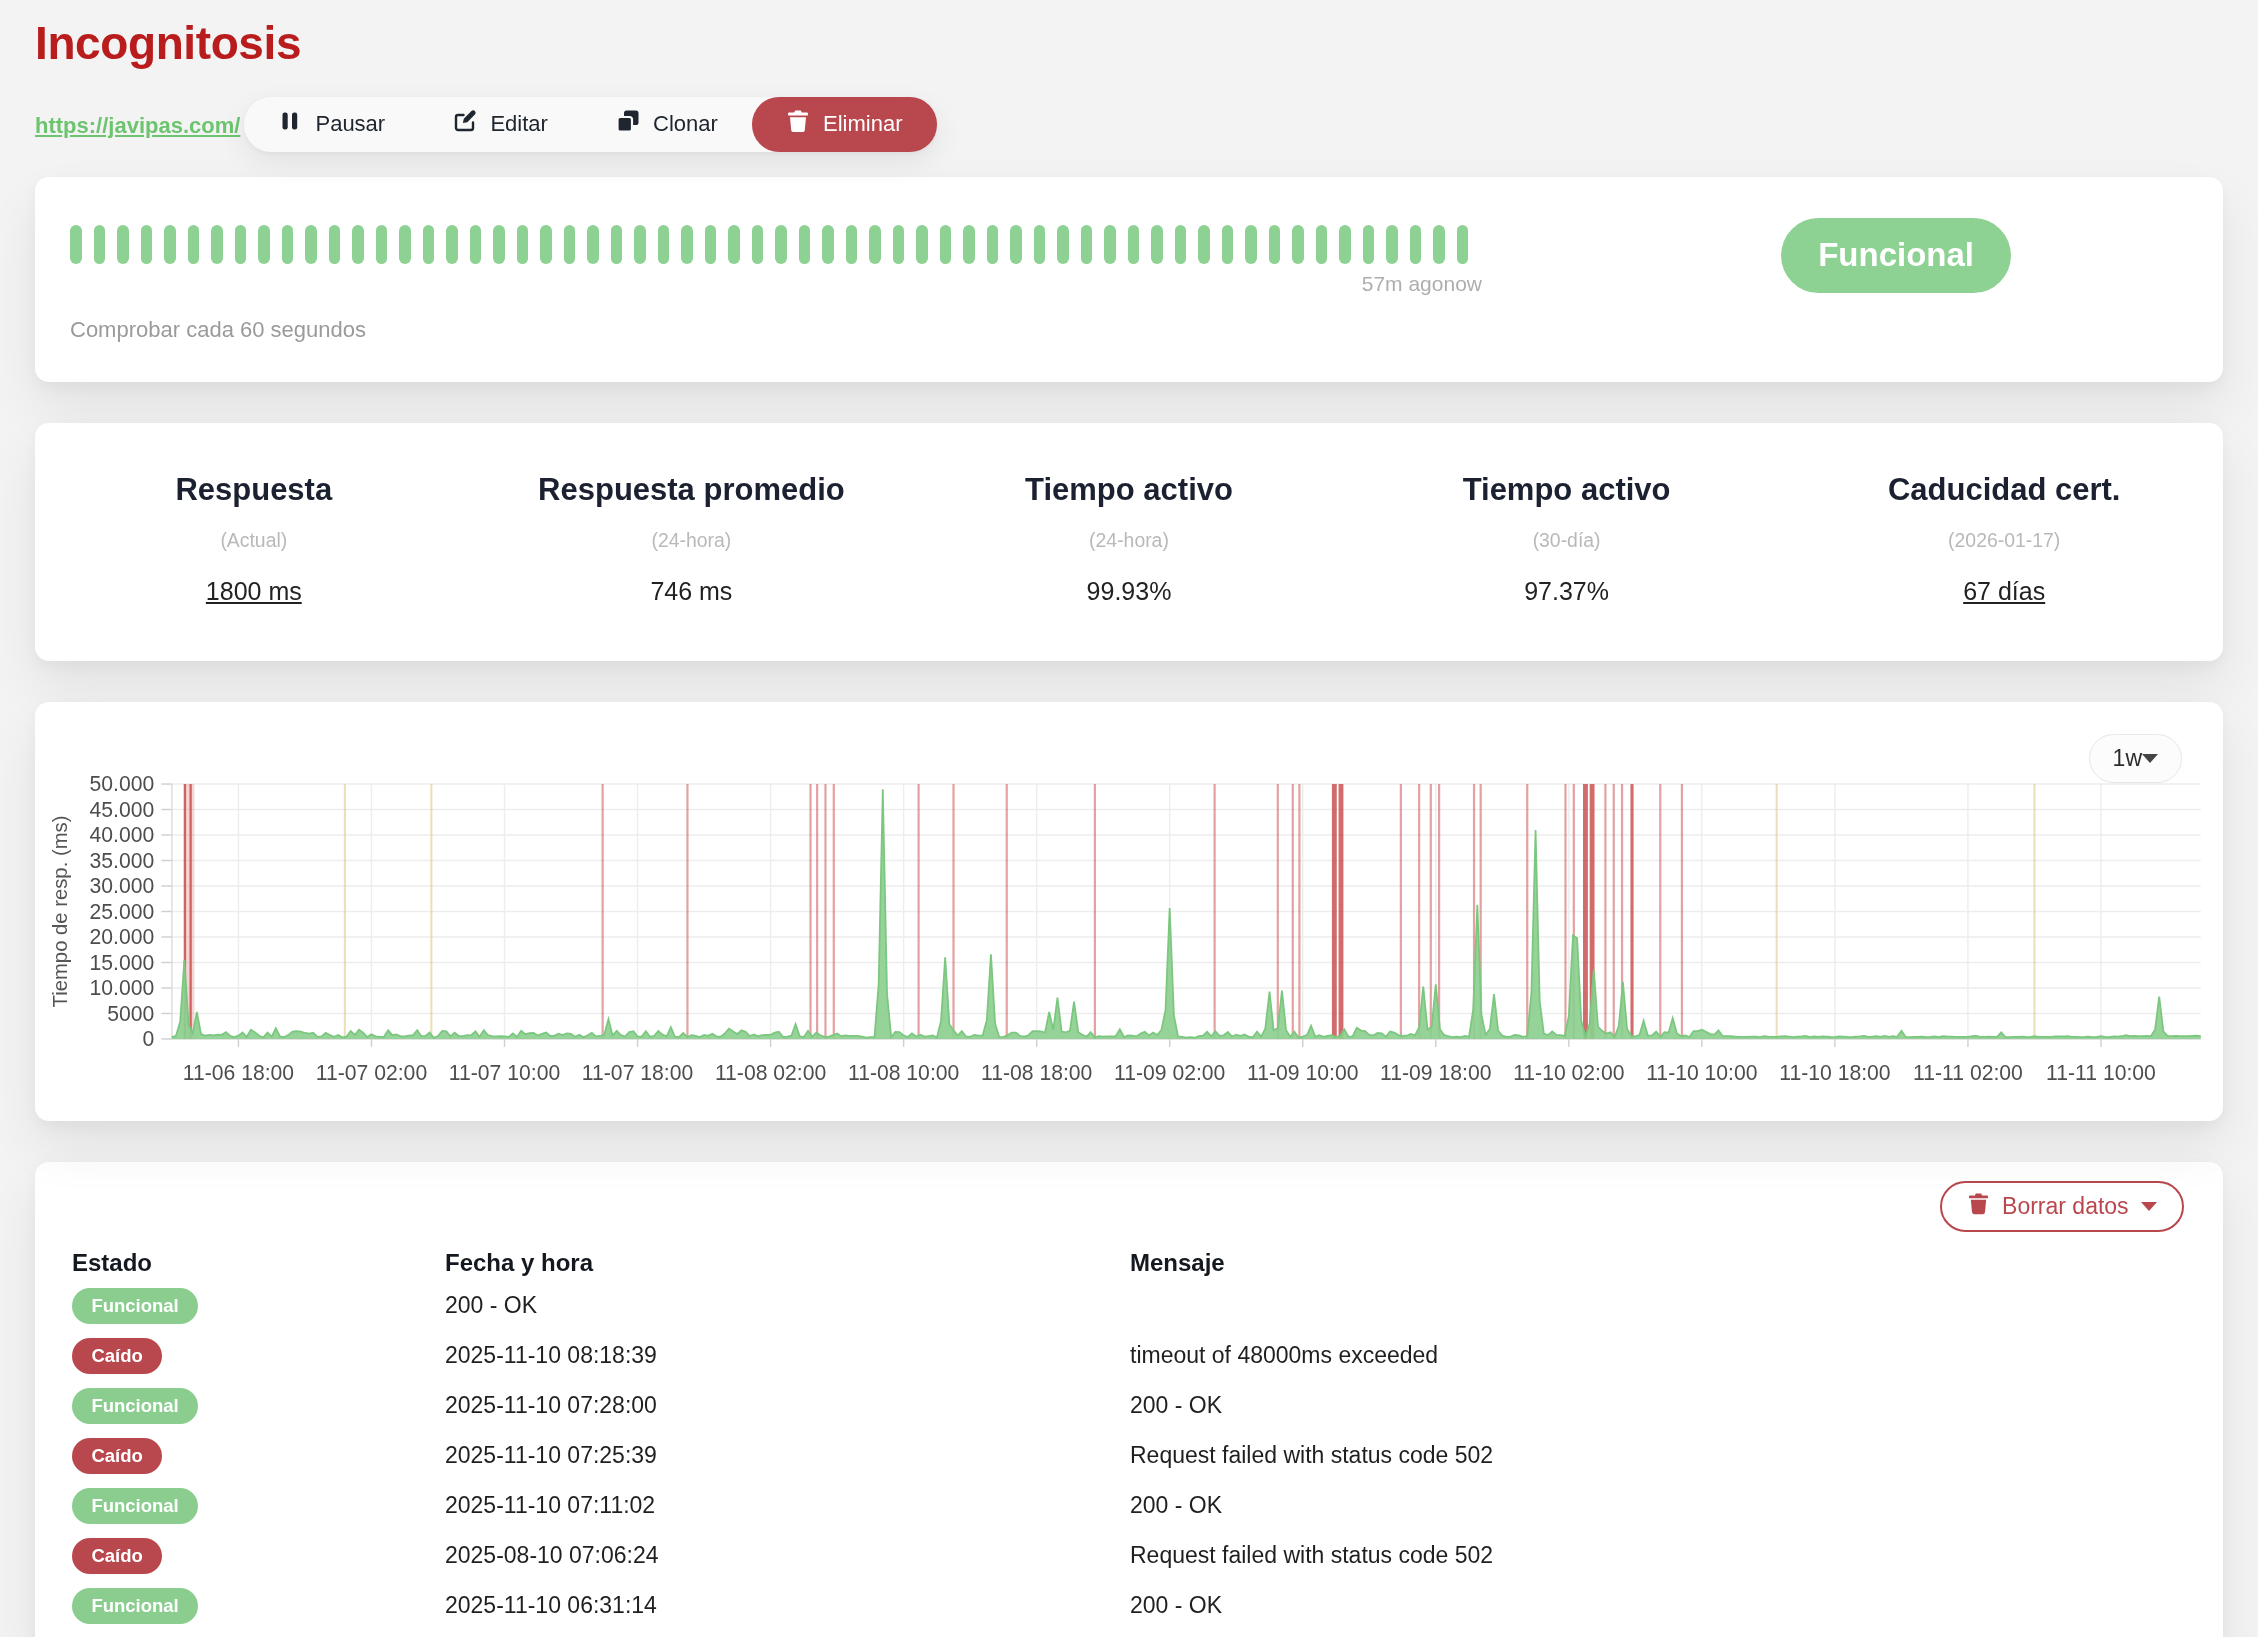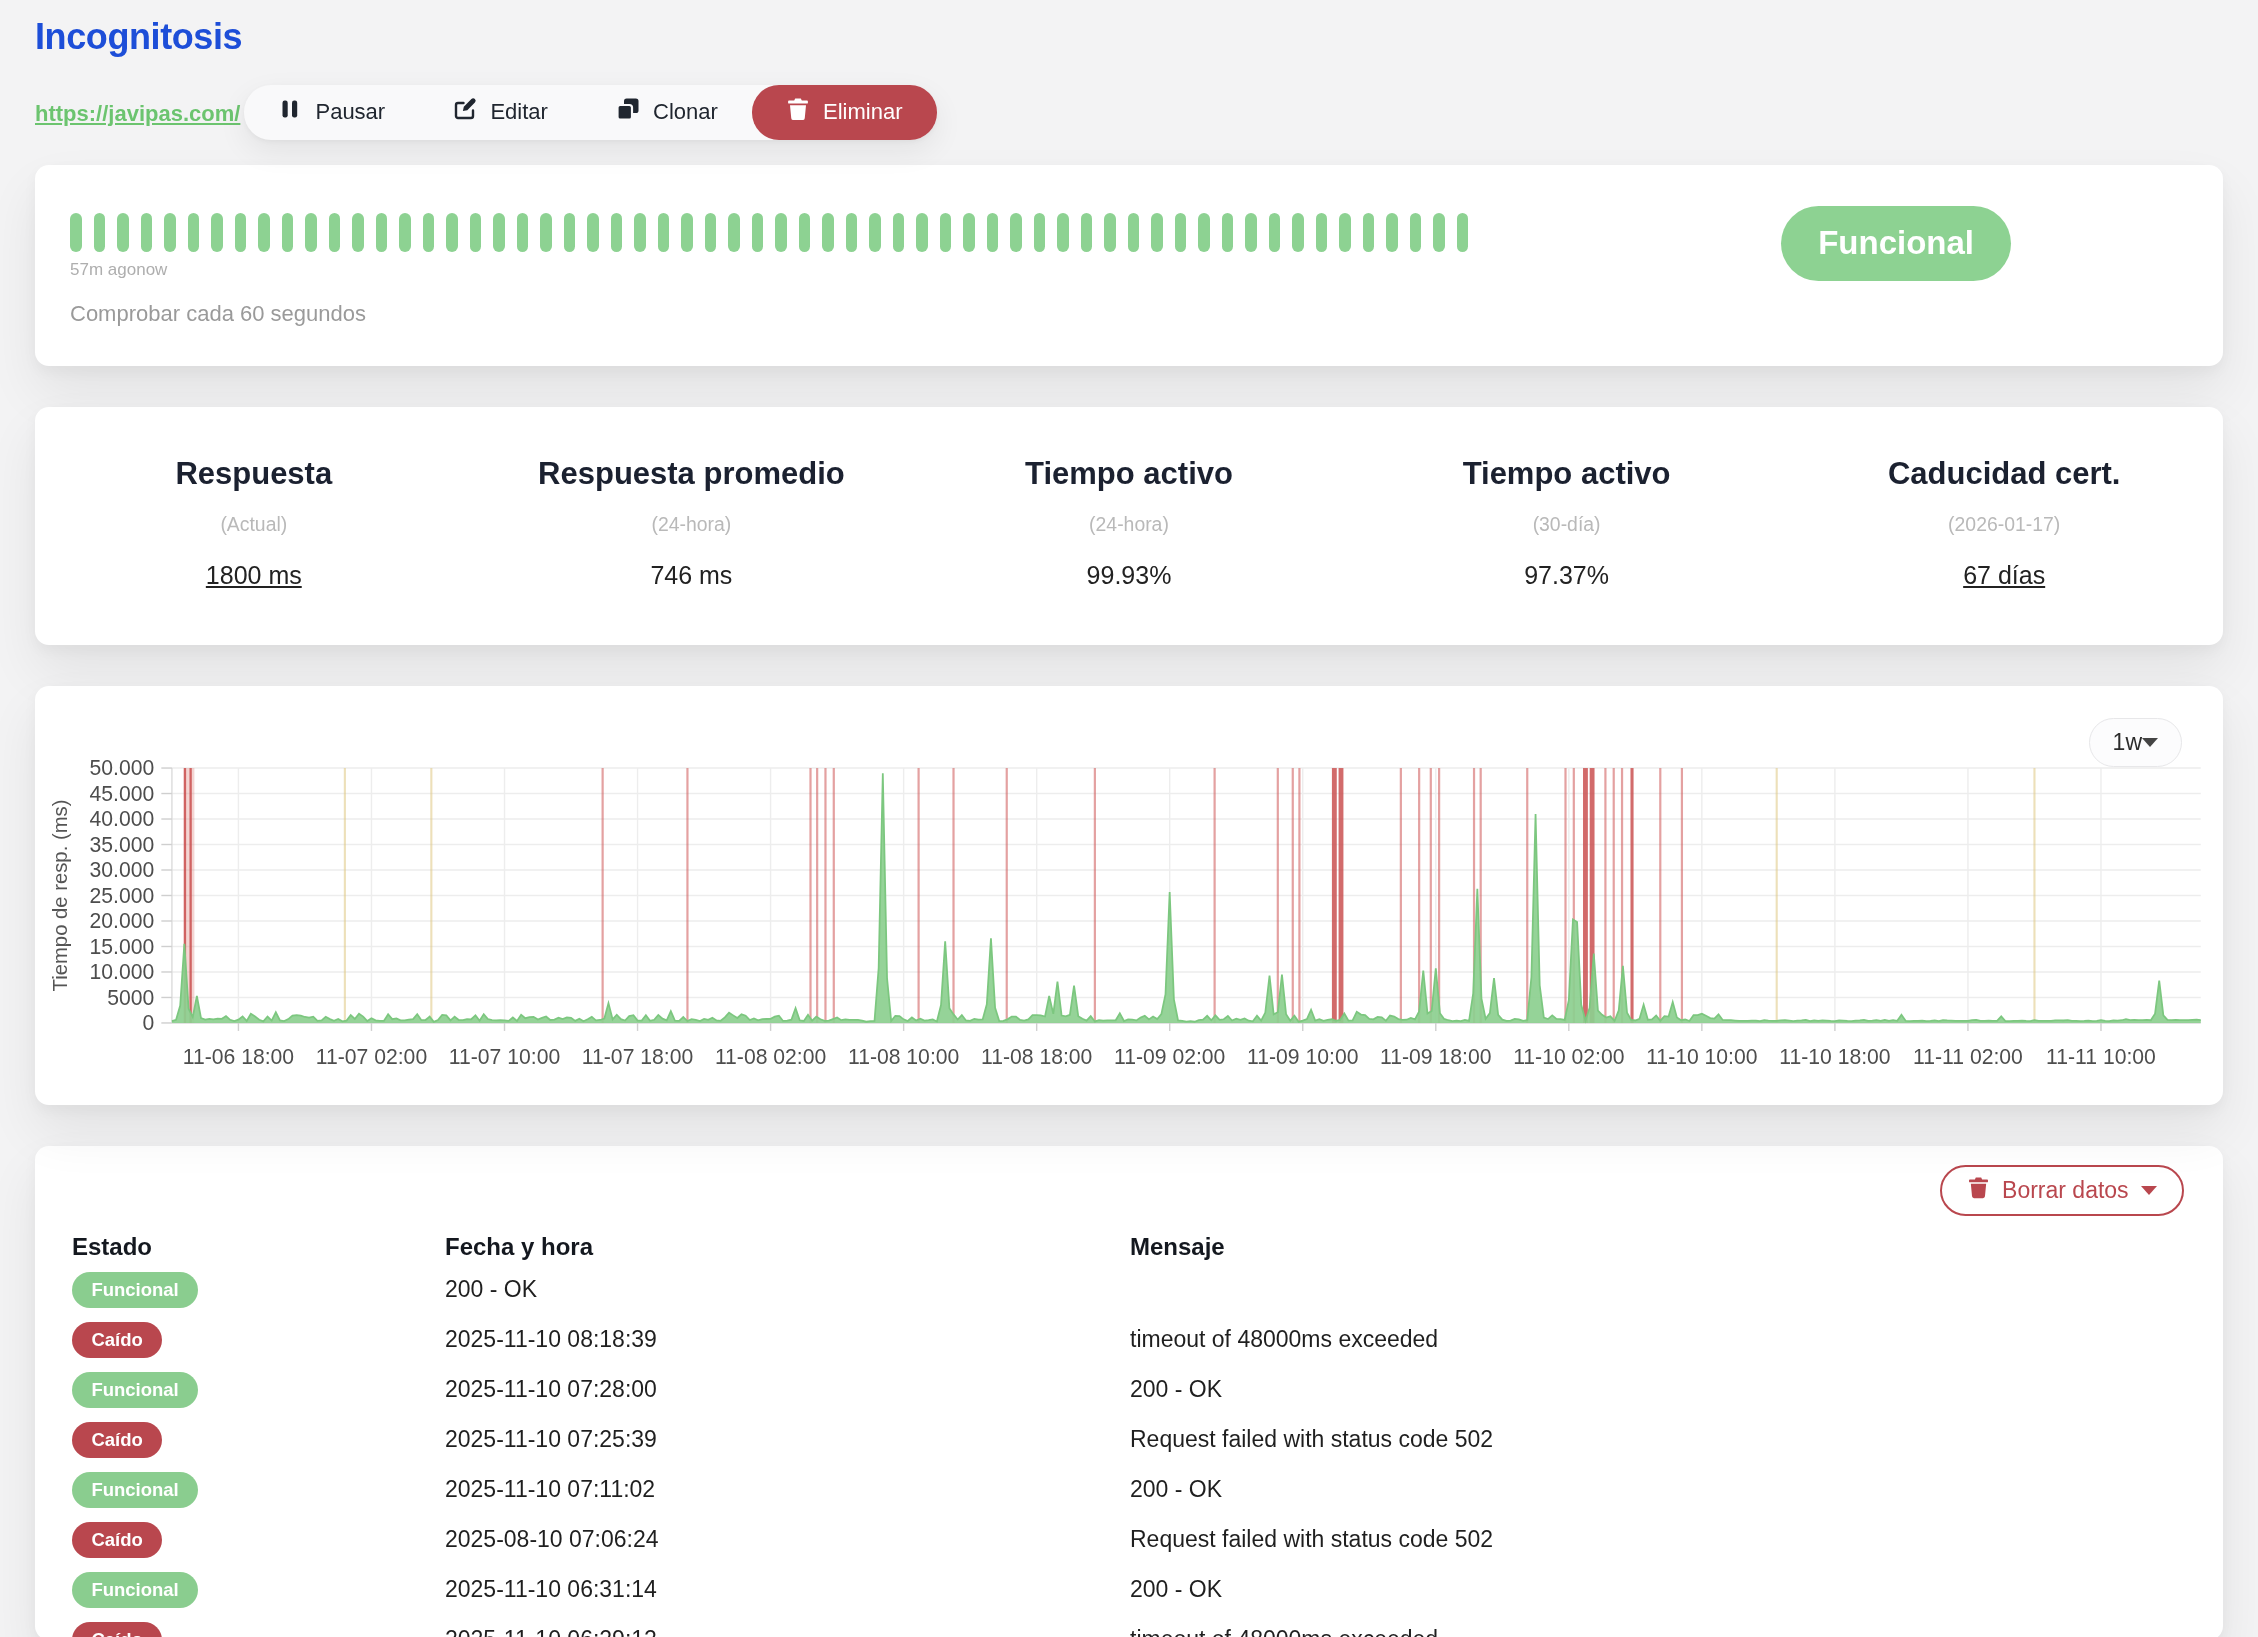--- a/index.html
+++ b/index.html
@@ -5,21 +5,21 @@
   * { margin:0; padding:0; box-sizing:border-box; }
   html,body { width:2258px; height:1637px; overflow:hidden; }
   body {
     background:#f3f3f4;
     font-family:"Liberation Sans", sans-serif;
     color:#1d2330;
   }
   .page { padding:0 35px; }
 
   
-  .title { padding-top:16px; font-size:36px; font-weight:700; color:#1d4ed8; letter-spacing:-0.4px; }
+  .title { padding-top:16px; font-size:46px; font-weight:700; color:#b91c1c; letter-spacing:-0.4px; }
   .url {
     display:inline-block; margin-top:23px; font-size:22px; font-weight:700;
     color:var(--link-green); text-decoration:underline; cursor:pointer;
   }
   .btn-group {
     margin-top:26.5px; display:inline-flex; align-items:stretch; height:55px;
     background:#f9f9fa; border-radius:27px;
     box-shadow:0 10.6px 30px rgba(0,0,0,0.07), 0 1.8px 5.3px rgba(0,0,0,0.04);
   }
   .tbtn {
@@ -34,21 +34,21 @@
   .card {
     background:#fff; border-radius:14px; margin-top:41px;
     box-shadow:0 26.5px 53px rgba(0,0,0,0.07), 0 5.3px 14px rgba(0,0,0,0.04);
   }
 
   
   .hb-card { margin-top:25px; padding:48px 0 39px 35px; display:flex; align-items:flex-start; }
   .hb-bars { display:flex; gap:12px; height:39px; cursor:pointer; }
   .hb-bar { width:11.5px; height:39px; border-radius:6.2px; background:var(--green); }
   .hb-left { width:1412px; }
-  .hb-times { display:flex; justify-content:flex-start; margin-top:8px; font-size:17px; color:#aeaeae; }
+  .hb-times { display:flex; justify-content:flex-end; margin-top:8px; font-size:21px; color:#aeaeae; }
   .hb-interval { margin-top:21px; font-size:22px; color:#9a9a9a; }
   .status-badge {
     margin-left:auto; margin-right:212px; margin-top:-7px;
     background:var(--green); color:#fff; font-size:33px; font-weight:700;
     padding:18.5px 37px; border-radius:39px;
   }
 
   
   .stats-card { display:flex; padding:49px 0 55px; }
   .stat { flex:1; text-align:center; }

